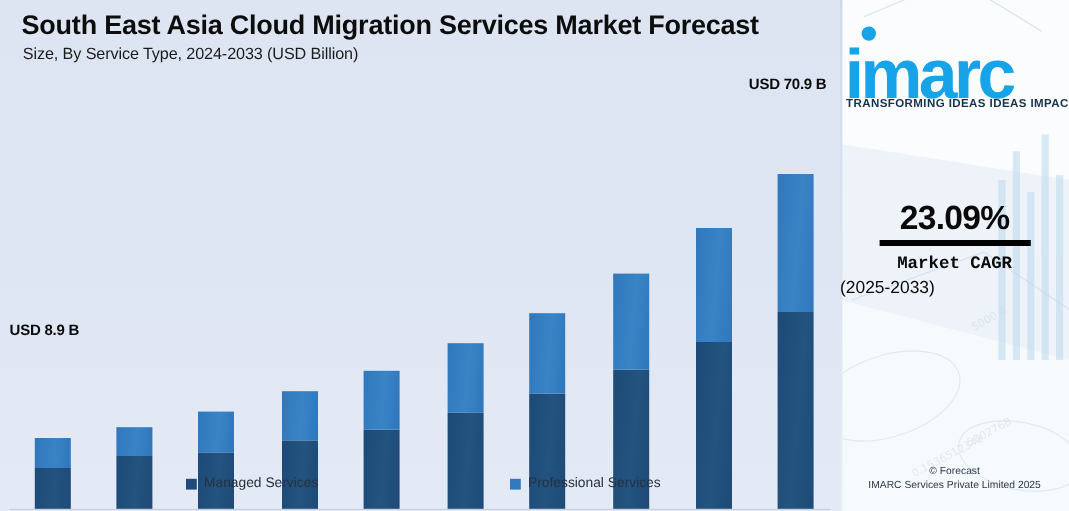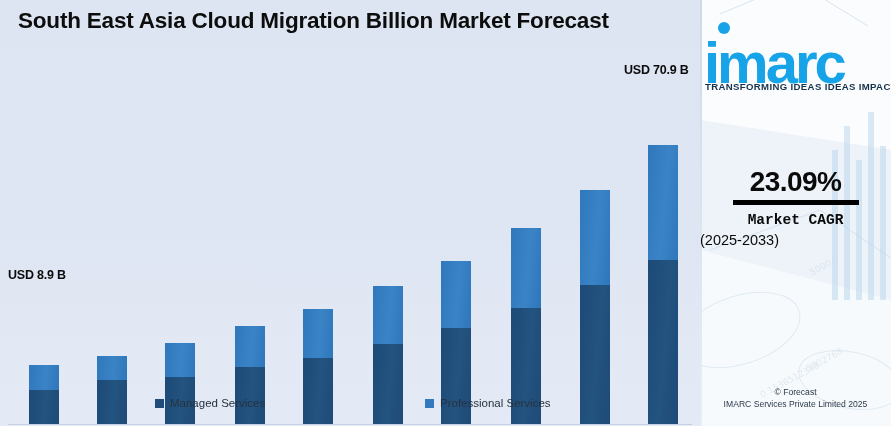--- a/index.html
+++ b/index.html
@@ -94,21 +94,22 @@
     font-size:8.6px;color:#2b3a4a;line-height:1.45;
   }
 </style>
 </head>
 <body>
 
 <div id="root">
 
   <div class="chart-panel">
 
-    <div class="title">South East Asia Cloud Migration Billion Market Forecast</div>
+    <div class="title">South East Asia Cloud Migration Services Market Forecast</div>
+    <div class="subtitle">Size, By Service Type, 2024-2033 (USD Billion)</div>
 
     <div class="plot">
       <div class="axis-line"></div>
       <div id="bars-layer">
           <div class="bar" style="left: 29px; height: 59px; bottom: -59px;">
             <div class="seg managed" style="height: 34px; bottom: 0px;"></div>
             <div class="seg professional" style="height: 25px; bottom: 34px;"></div>
           </div>
           <div class="bar" style="left: 97px; height: 68px; bottom: -59px;">
             <div class="seg managed" style="height: 44px; bottom: 0px;"></div>

